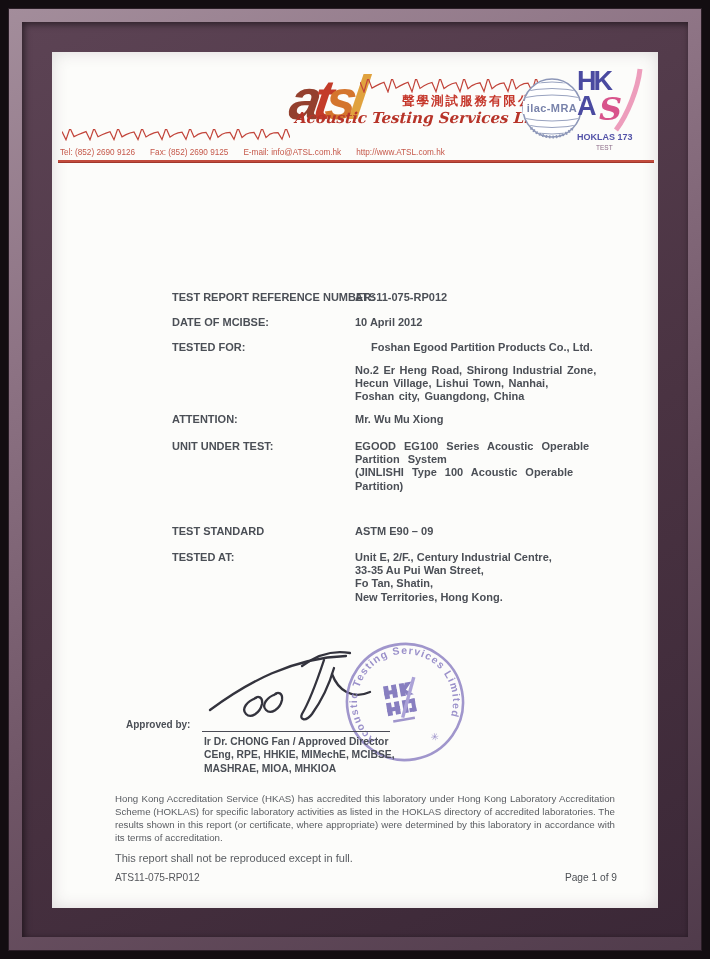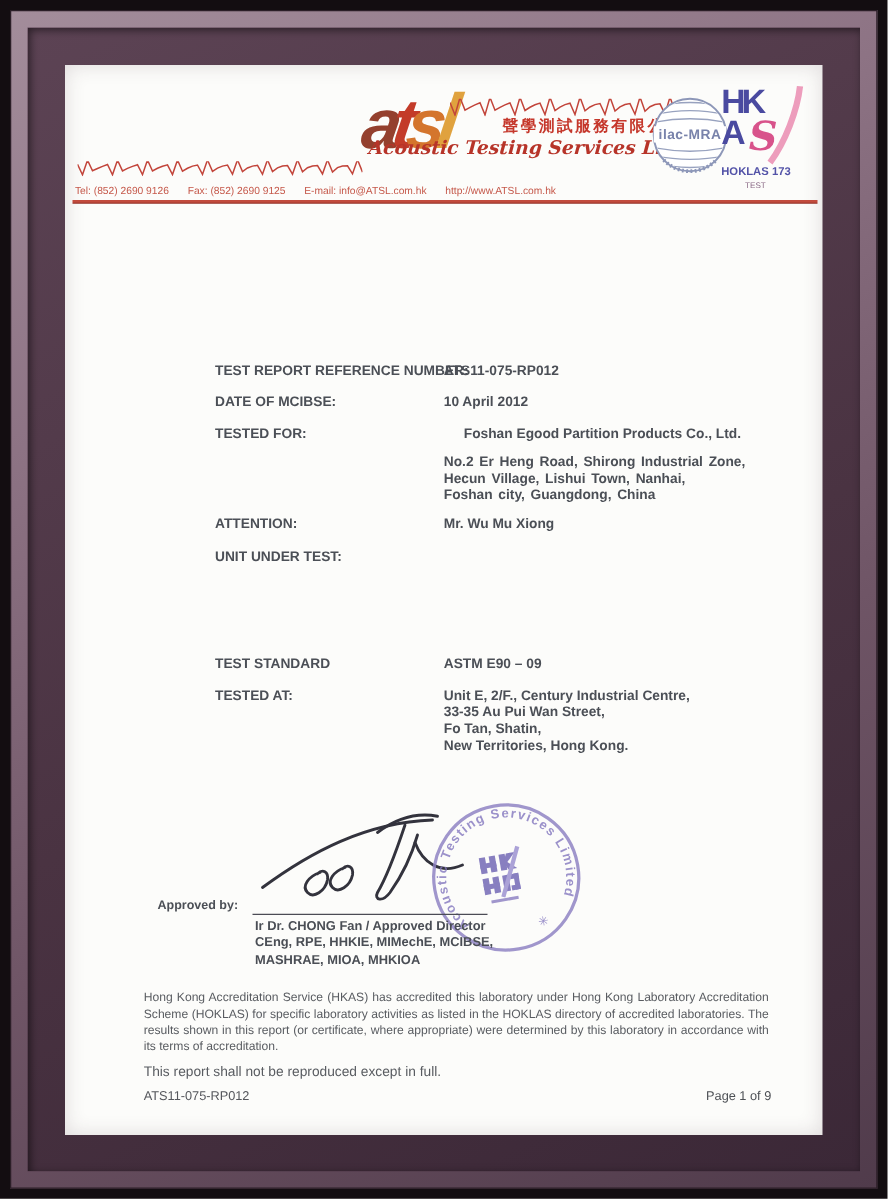--- a/index.html
+++ b/index.html
@@ -122,20 +122,24 @@
   <div class="row-value pre-line" style="top:289px;margin-left:16px;">Foshan Egood Partition Products Co., Ltd.</div>
 
   <div class="row-value pre-line ws-slight" style="top:312px;">No.2 Er Heng Road, Shirong Industrial Zone,
 Hecun Village, Lishui Town, Nanhai,
 Foshan city, Guangdong, China</div>
 
   <div class="row-label" style="top:361px;">ATTENTION:</div>
   <div class="row-value pre-line" style="top:361px;">Mr. Wu Mu Xiong</div>
 
   <div class="row-label" style="top:388px;">UNIT UNDER TEST:</div>
+  <div class="row-value pre-line ws-wide" style="top:388px;">EGOOD EG100 Series Acoustic Operable
+Partition System
+(JINLISHI Type 100 Acoustic Operable
+Partition)</div>
 
   <div class="row-label" style="top:473px;">TEST STANDARD</div>
   <div class="row-value pre-line" style="top:473px;">ASTM E90 – 09</div>
 
   <div class="row-label" style="top:499px;">TESTED AT:</div>
   <div class="row-value pre-line" style="top:499px;">Unit E, 2/F., Century Industrial Centre,
 33-35 Au Pui Wan Street,
 Fo Tan, Shatin,
 New Territories, Hong Kong.</div>
 

